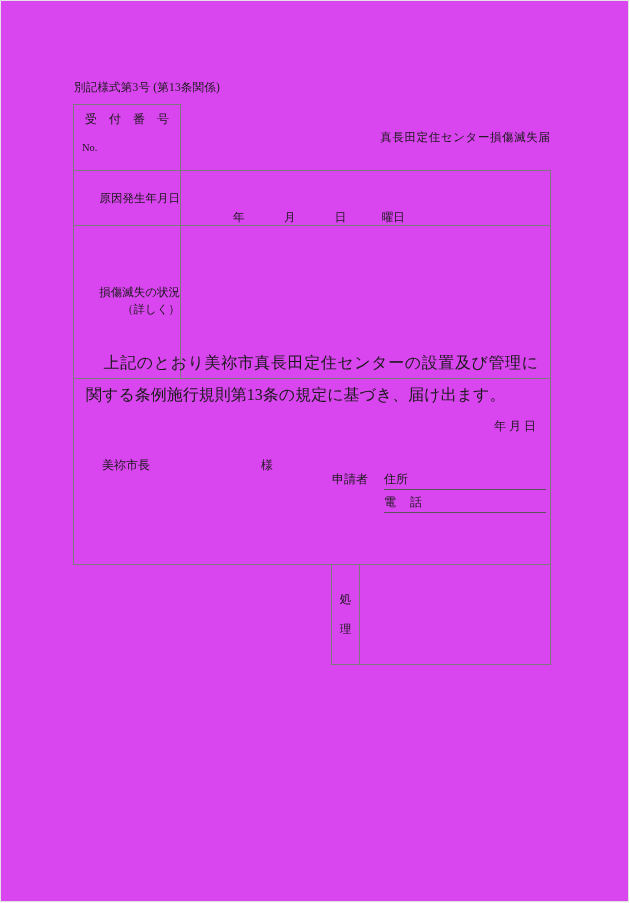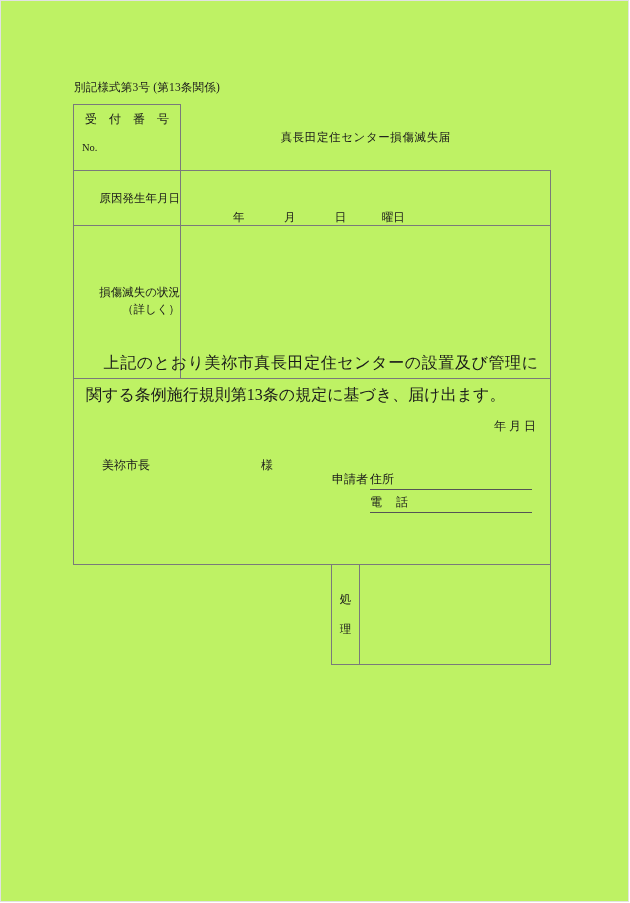--- a/index.html
+++ b/index.html
@@ -17,21 +17,21 @@
     overflow: hidden;
   }
   .page {
     position: absolute;
     left: 0;
     top: 0;
     width: 629px;
     height: 902px;
     border: 1px solid #e2e2e2;
     box-sizing: border-box;
-    background: #bef264;
+    background: #d946ef;
   }
 
   
   .form-number {
     position: absolute;
     left: 73px;
     top: 79px;
     font-size: 11.5px;
     letter-spacing: 0.2px;
     white-space: nowrap;
@@ -70,21 +70,21 @@
   .receipt-no {
     font-size: 10.5px;
     margin-top: 14px;
     font-family: "Liberation Serif", serif;
   }
 
   
   .cell-title {
     border-top: 0 !important;
     border-right: 0 !important;
-    text-align: center;
+    text-align: right;
     font-size: 12.5px;
     letter-spacing: 0.6px;
   }
 
   
   .cell-cause-label {
     height: 26px;
     text-align: right;
     font-size: 12px;
   }
@@ -155,21 +155,21 @@
     top: 133px;
     display: flex;
     align-items: flex-start;
     font-size: 12px;
   }
   .applicant-label {
     padding-top: 1px;
     white-space: nowrap;
   }
   .applicant-fields {
-    margin-left: 2px;
+    margin-left: 16px;
   }
   .applicant-row {
     width: 162px;
     border-bottom: 1px solid #555;
     height: 19px;
     line-height: 18px;
     margin-bottom: 3px;
     font-size: 12px;
   }
   .applicant-row:last-child { margin-bottom: 0; }

